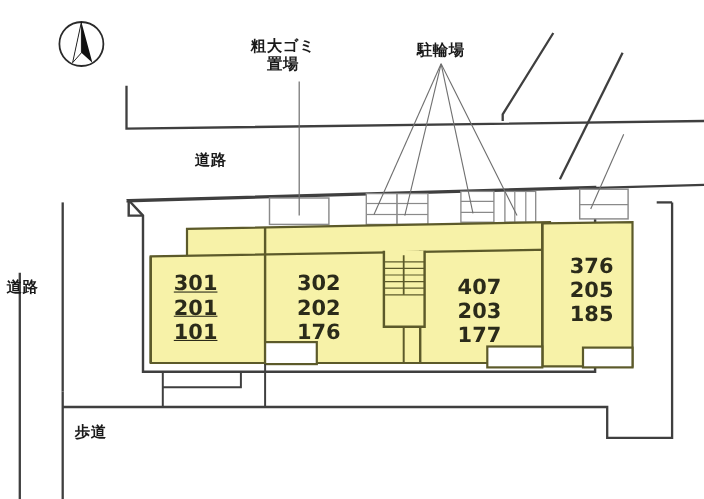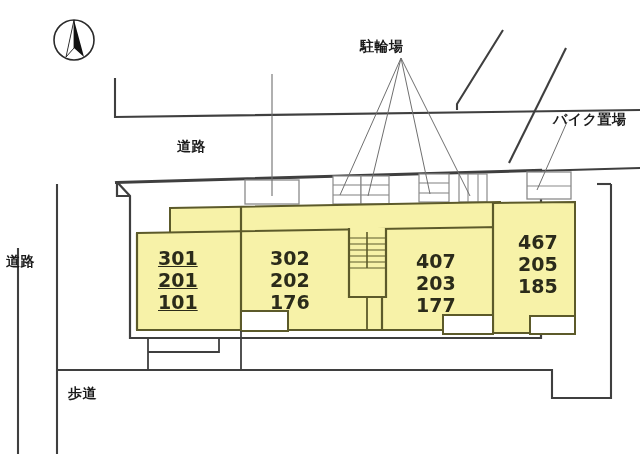--- a/index.html
+++ b/index.html
@@ -168,28 +168,29 @@
       <line x1="567" y1="122" x2="537" y2="190" stroke="#6f6f6f" stroke-width="1.0"></line>
     </g>
 
     <g>
       <path d="M 503 30 L 457 104 L 457 110" fill="none" stroke="#3f3f3f" stroke-width="2.1"></path>
       <path d="M 566 48 L 509 163" fill="none" stroke="#3f3f3f" stroke-width="2.1"></path>
     </g>
 
   </svg>
 
-
-  <div class="lbl jp-lbl" style="left:360px; top:38px;">
+  <div class="lbl jp-lbl" style="left:228px; top:34px;">
+    <div>粗大ゴミ</div>
+    <div>置場</div>
+  </div>
+
+  <div class="lbl jp-lbl" style="left:379px; top:38px;">
     <div>駐輪場</div>
   </div>
 
-  <div class="lbl jp-lbl" style="left:553px; top:111px;">
-    <div>バイク置場</div>
-  </div>
 
   <div class="lbl jp-lbl" style="left:177px; top:138px;">
     <div>道路</div>
   </div>
 
   <div class="lbl jp-lbl" style="left:6px; top:253px;">
     <div>道路</div>
   </div>
 
   <div class="lbl jp-lbl" style="left:68px; top:385px;">
@@ -208,18 +209,18 @@
     <div>176</div>
   </div>
 
   <div class="lbl room-lbl" style="left:416px; top:250px;">
     <div>407</div>
     <div>203</div>
     <div>177</div>
   </div>
 
   <div class="lbl room-lbl" style="left:518px; top:231px;">
-    <div>467</div>
+    <div>376</div>
     <div>205</div>
     <div>185</div>
   </div>
 
 </div>
 
 </body></html>

